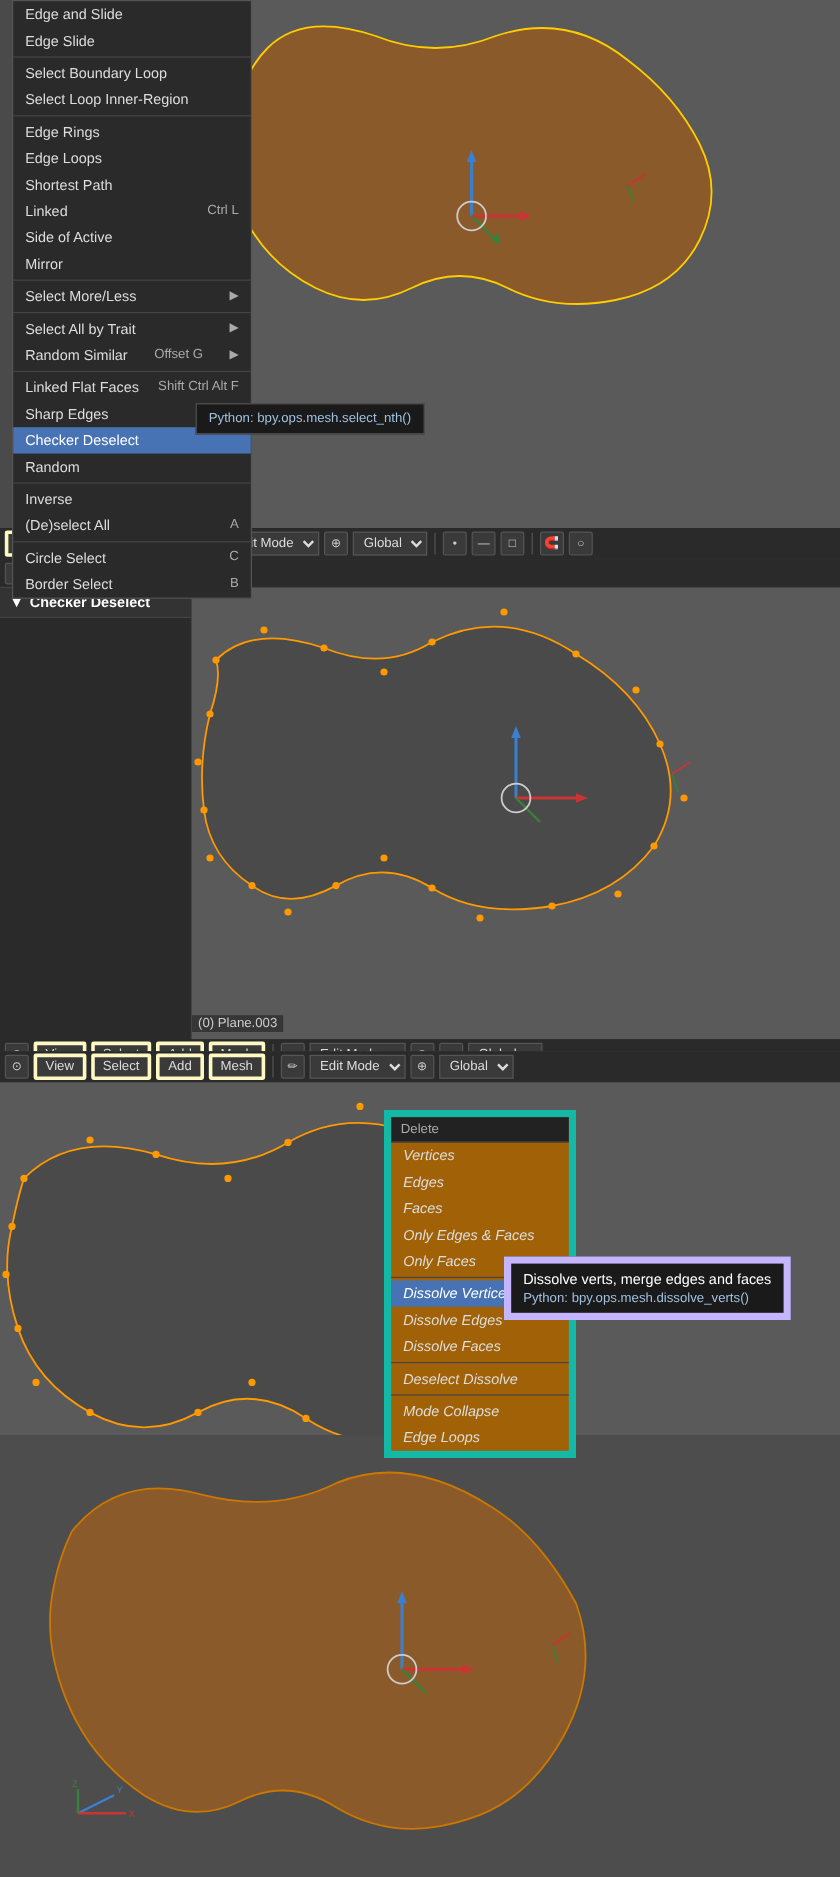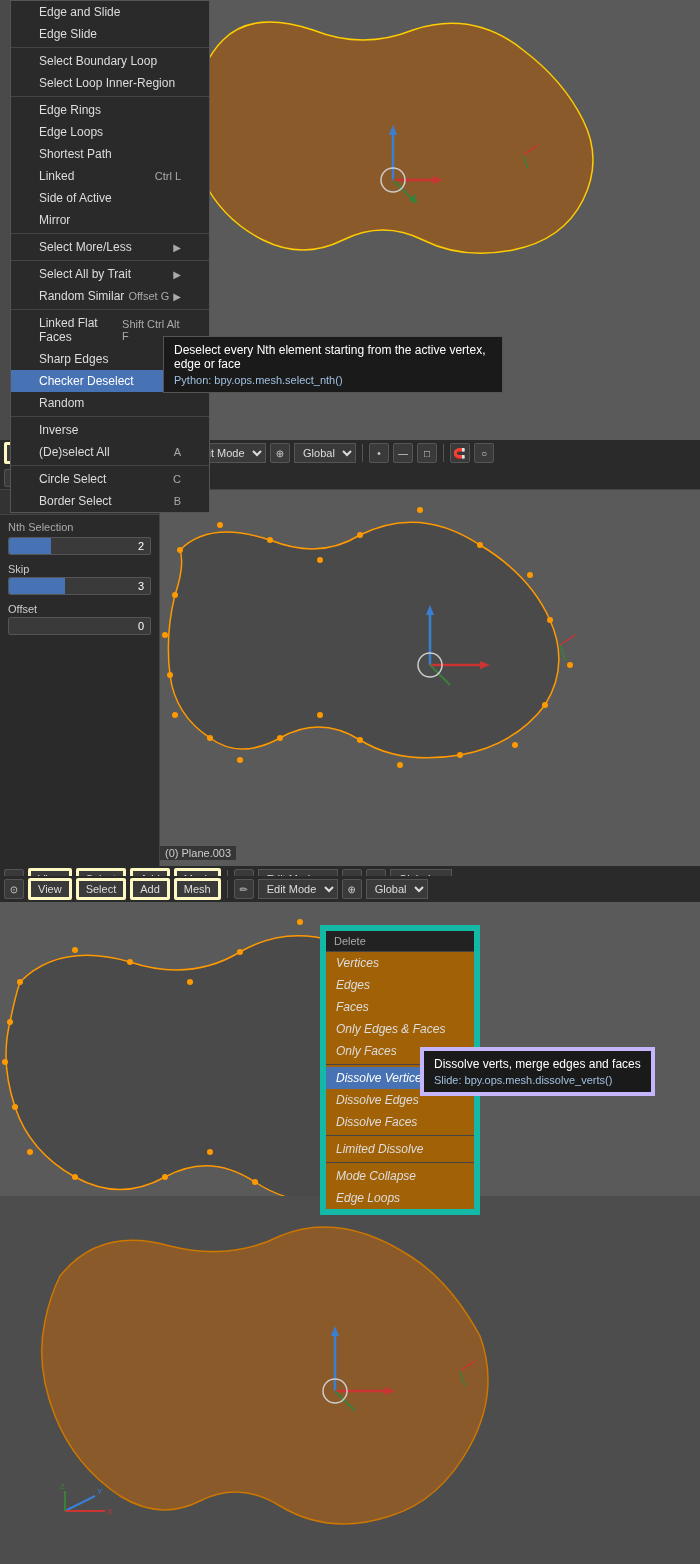--- a/index.html
+++ b/index.html
@@ -31,25 +31,24 @@
     .dropdown-menu {
       position: absolute;
       left: 10px;
       top: 0px;
       width: 200px;
       background: #2a2a2a;
       border: 1px solid #555;
       z-index: 100;
     }
     .menu-item {
-      padding: 4px 28px;
+      padding: 4px 10px;
       cursor: pointer;
       display: flex;
       justify-content: space-between;
-      align-items: center;
       color: #ddd;
     }
     .menu-item.active {
       background: #4772b3;
       color: #fff;
     }
     .menu-item .shortcut {
       color: #aaa;
       font-size: 11px;
     }
@@ -229,21 +228,21 @@
       border-top: 1px solid #444;
       margin: 2px 0;
     }
 
     
     .delete-tooltip {
       position: absolute;
       left: 420px;
       top: 145px;
       background: #1a1a1a;
-      border: 4px solid #c4b5fd;
+      border: 6px solid #c4b5fd;
       padding: 6px 10px;
       z-index: 300;
       color: #ddd;
       max-width: 250px;
     }
     .delete-tooltip .dt-title {
       font-size: 12px;
       color: #fff;
       margin-bottom: 3px;
     }
@@ -384,21 +383,20 @@
       <span>Circle Select</span>
       <span class="shortcut">C</span>
     </div>
     <div class="menu-item">
       <span>Border Select</span>
       <span class="shortcut">B</span>
     </div>
   </div>
 
   <div class="tooltip-box">
-    <div class="tooltip-title">Deselect every Nth element starting from the active vertex, edge or face</div>
     <div class="tooltip-code">Python: bpy.ops.mesh.select_nth()</div>
   </div>
 
   <div class="toolbar top" style="top:440px;">
     <button class="toolbar-btn">Select</button>
     <button class="toolbar-btn">Add</button>
     <button class="toolbar-btn">Mesh</button>
     <div class="toolbar-separator"></div>
     <div class="toolbar-icon">✏</div>
     <select class="toolbar-select">
@@ -422,46 +420,20 @@
 
   <div style="position:absolute; top:0; left:0; right:0; height:24px; background:#2a2a2a; display:flex; align-items:center; padding:0 4px; gap:4px; border-bottom:1px solid #444;">
     <button class="btn-tab">Spin</button>
     <button class="btn-tab">Screw</button>
   </div>
 
   <div class="side-panel" style="top:24px;">
     <div class="panel-header">
       <span>▼</span>
       <span>Checker Deselect</span>
-    </div>
-    <div class="panel-section">
-      <div class="panel-section-title">Nth Selection</div>
-
-      <div class="slider-row">
-        <div class="slider-track">
-          <div class="slider-fill" style="width:30%"></div>
-          <span class="slider-value">2</span>
-        </div>
-      </div>
-
-      <div class="slider-row">
-        <div class="slider-label">Skip</div>
-        <div class="slider-track">
-          <div class="slider-fill" style="width:40%"></div>
-          <span class="slider-value">3</span>
-        </div>
-      </div>
-
-      <div class="slider-row">
-        <div class="slider-label">Offset</div>
-        <div class="slider-track">
-          <div class="slider-fill" style="width:0%"></div>
-          <span class="slider-value">0</span>
-        </div>
-      </div>
     </div>
   </div>
 
   <div style="position:absolute; left:160px; top:24px; right:0; height:376px; background:#5a5a5a; overflow:hidden;">
     <svg width="540" height="380">
 
       <path d="M20,60 Q50,30 110,50 Q160,70 200,45 Q260,15 320,55 Q370,85 390,130 Q410,175 385,215 Q355,255 300,265 Q240,275 200,250 Q160,225 120,248 Q80,270 50,248 Q15,225 10,185 Q5,145 15,105 Q25,75 20,60 Z" fill="#4a4a4a" stroke="#ff9900" stroke-width="1.5"></path>
 
       <circle cx="20" cy="60" r="3" fill="#ff9900"></circle>
       <circle cx="60" cy="35" r="3" fill="#ff9900"></circle>
@@ -586,29 +558,29 @@
       <div class="dd-item">Vertices</div>
       <div class="dd-item">Edges</div>
       <div class="dd-item">Faces</div>
       <div class="dd-item">Only Edges &amp; Faces</div>
       <div class="dd-item">Only Faces</div>
       <div class="dd-separator"></div>
       <div class="dd-item active">Dissolve Vertices</div>
       <div class="dd-item">Dissolve Edges</div>
       <div class="dd-item">Dissolve Faces</div>
       <div class="dd-separator"></div>
-      <div class="dd-item">Limited Dissolve</div>
+      <div class="dd-item">Deselect Dissolve</div>
       <div class="dd-separator"></div>
       <div class="dd-item">Mode Collapse</div>
       <div class="dd-item">Edge Loops</div>
     </div>
 
     <div class="delete-tooltip">
       <div class="dt-title">Dissolve verts, merge edges and faces</div>
-      <div class="dt-code">Slide: bpy.ops.mesh.dissolve_verts()</div>
+      <div class="dt-code">Python: bpy.ops.mesh.dissolve_verts()</div>
     </div>
   </div>
 </div>
 
 <div class="viewport-final">
 
   <div style="position:absolute; top:0; left:0; right:0; bottom:0; background:#4d4d4d; overflow:hidden;">
     <svg width="700" height="368" style="position:absolute;left:0;top:0;">
 
       <path d="M60,80 Q100,30 170,50 Q230,65 280,40 Q340,15 410,60 Q450,85 480,140 Q500,195 470,250 Q440,305 390,320 Q330,340 280,310 Q240,285 200,305 Q160,325 120,300 Q75,270 55,220 Q35,170 45,125 Q50,100 60,80 Z" fill="#8B5A2B" stroke="#cc7700" stroke-width="1.5"></path>

